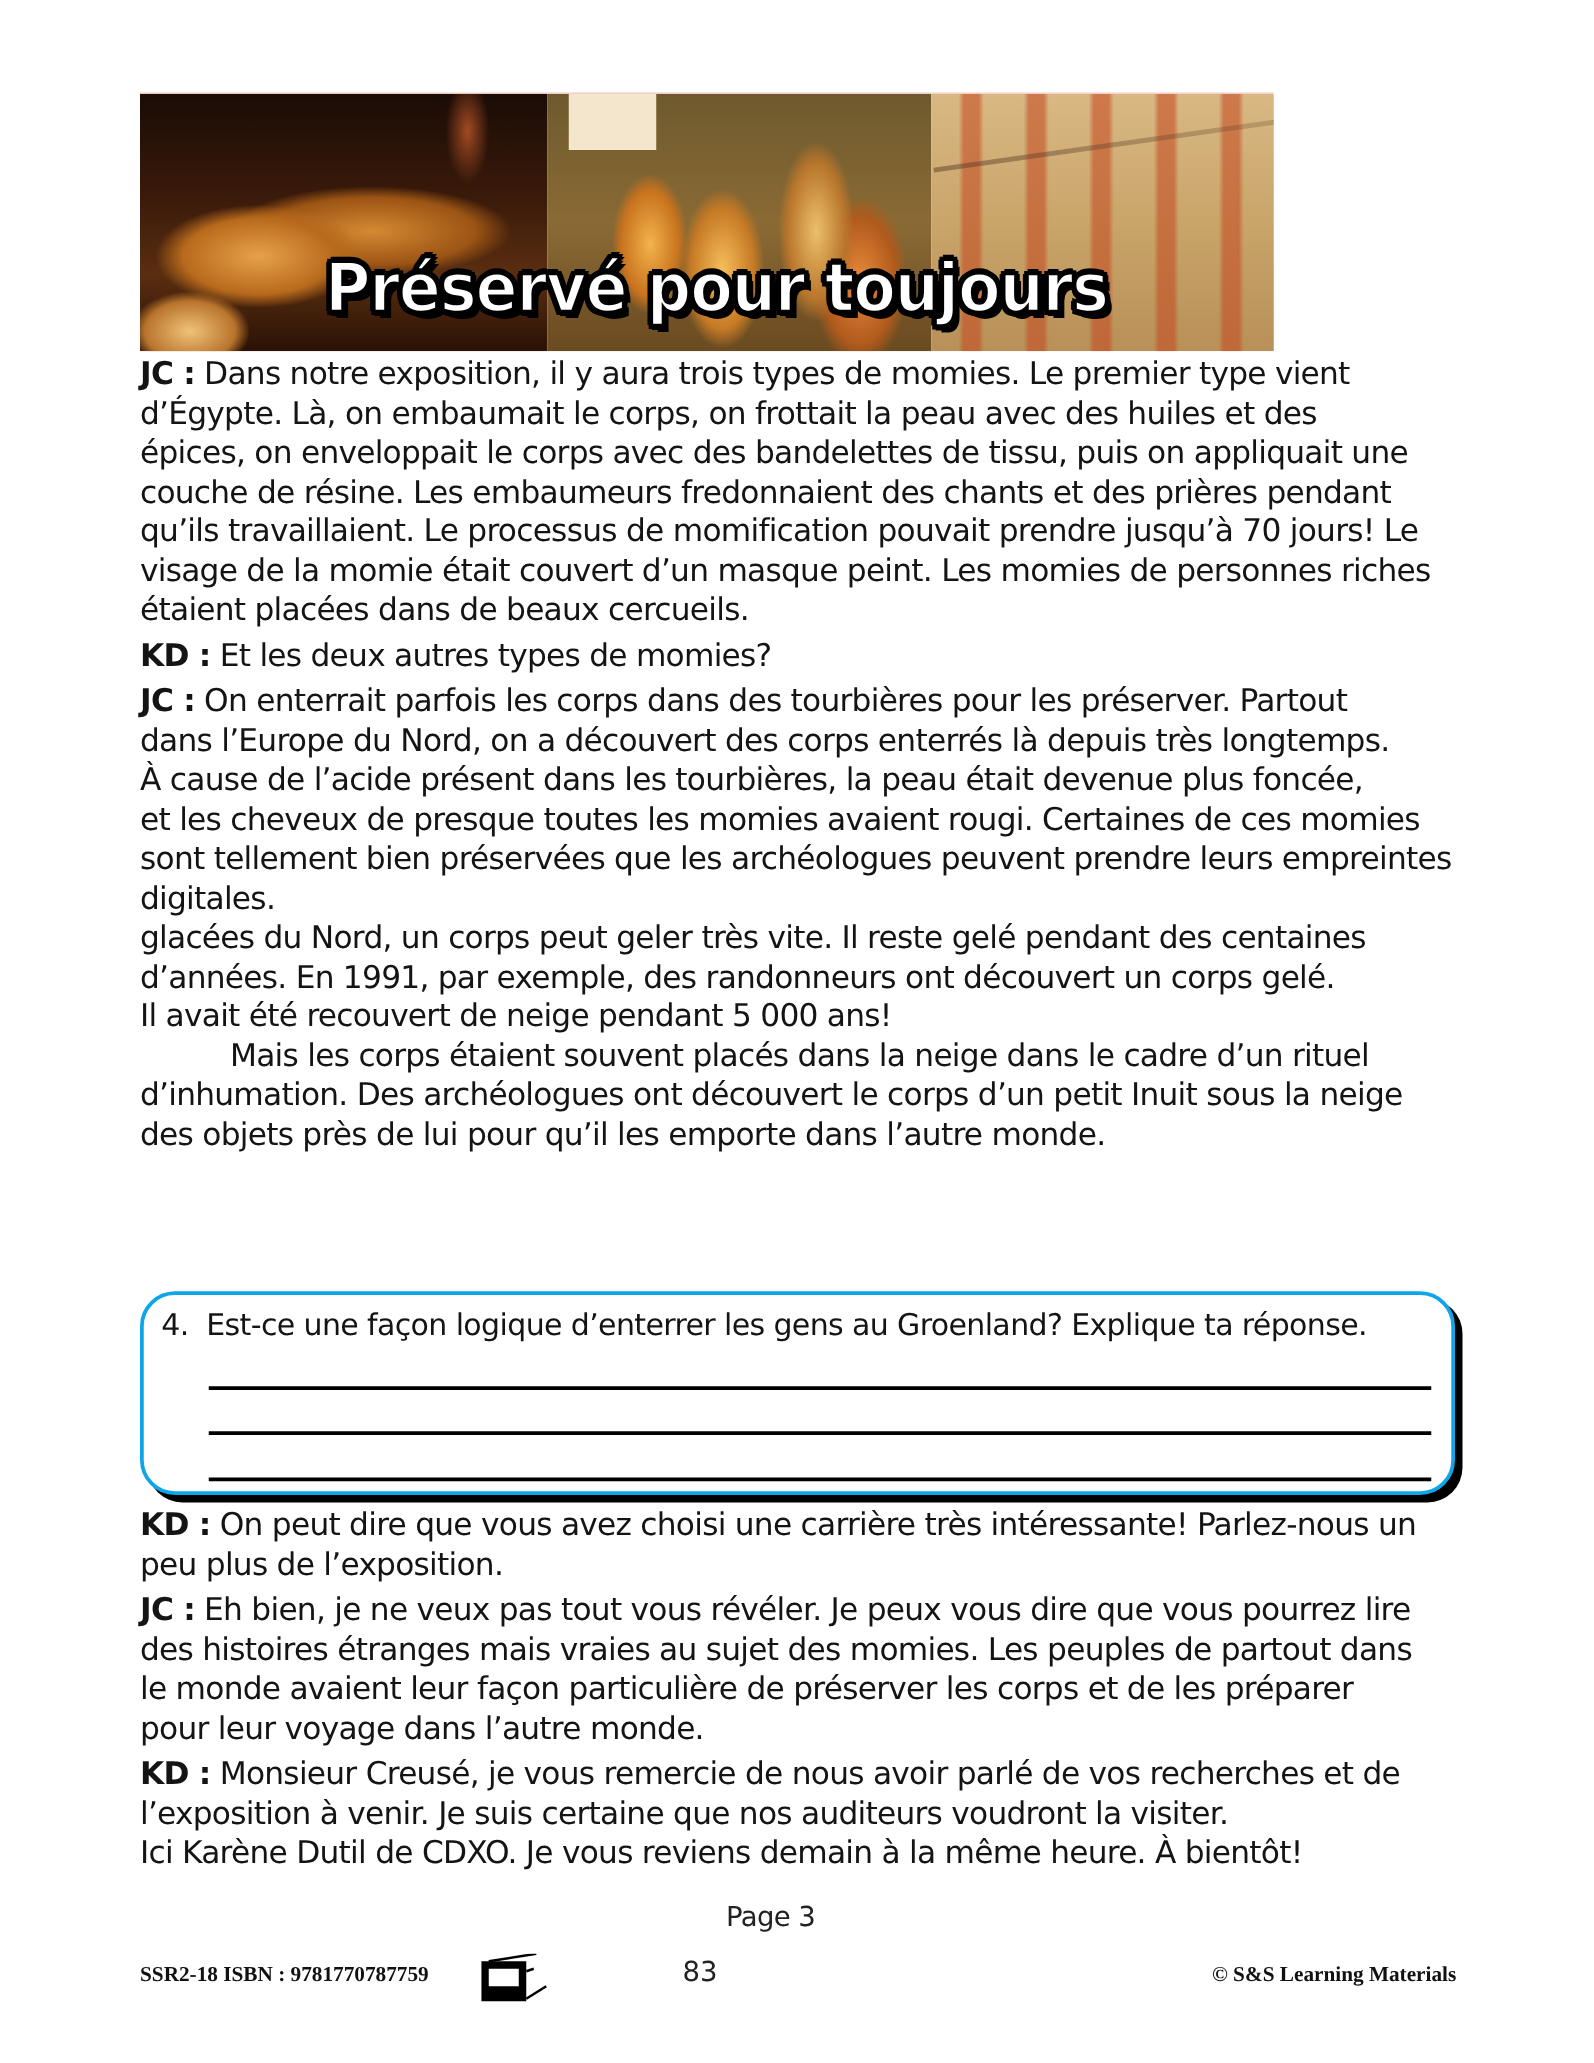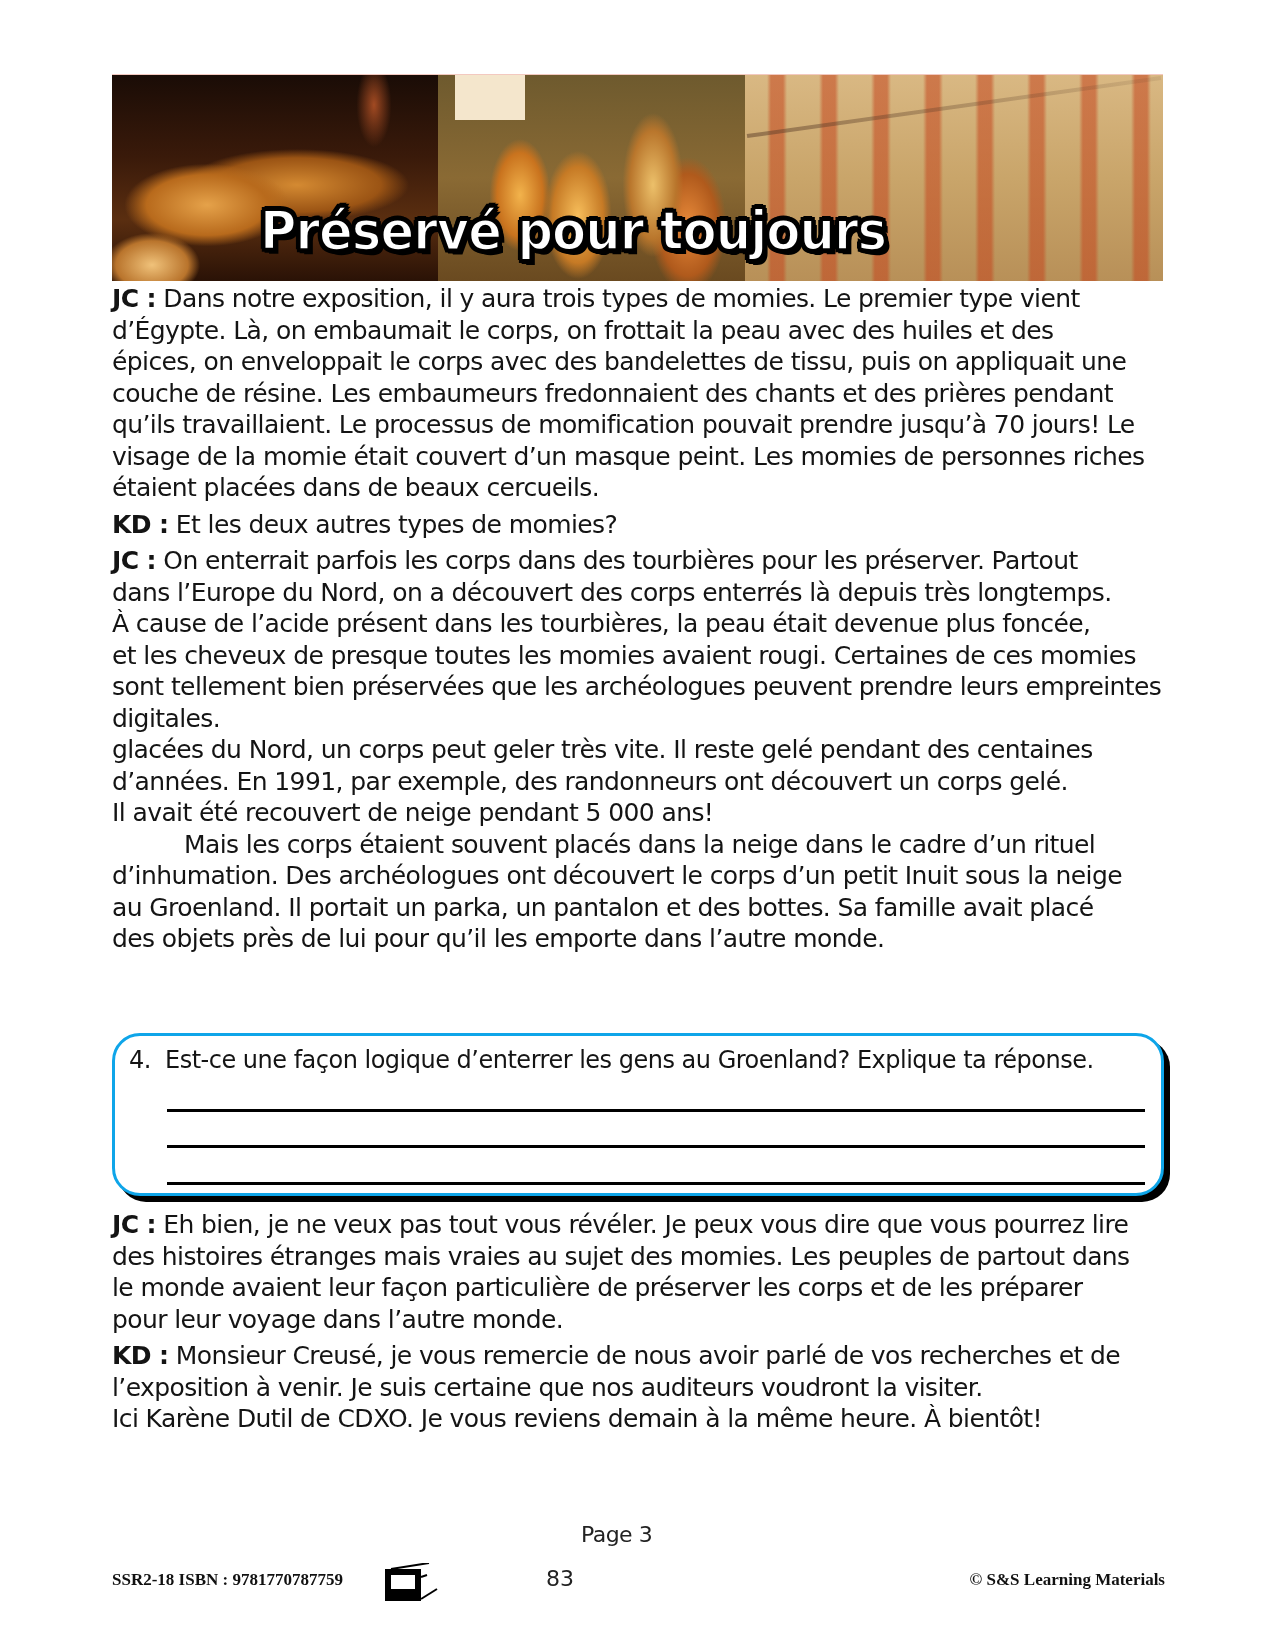--- a/index.html
+++ b/index.html
@@ -1,20 +1,20 @@
 <!DOCTYPE html>
 <html><head>
 <meta charset="utf-8">
 <style>
   html, body { margin: 0; padding: 0; background: #ffffff; }
   body { width: 1275px; height: 1650px; position: relative; overflow: hidden;
          font-family: "DejaVu Sans", sans-serif; color: #111; }
 
   
-  .banner { position: absolute; left: 112px; top: 74px; width: 1051px; height: 206px;
+  .banner { position: absolute; left: 112px; top: 74px; width: 907px; height: 206px;
             overflow: hidden; border-top: 1px solid #f3c9c0; }
   .panel { position: absolute; top: 0; height: 100%; }
   .p1 { left: 0; width: 326px;
         background:
           radial-gradient(ellipse 110px 55px at 95px 130px, #e5a24a 0%, #b86a1c 55%, rgba(0,0,0,0) 75%),
           radial-gradient(ellipse 140px 45px at 185px 110px, #d48a32 0%, #9b5414 60%, rgba(0,0,0,0) 80%),
           radial-gradient(ellipse 60px 40px at 40px 190px, #f0c27a 0%, #b9742c 60%, rgba(0,0,0,0) 80%),
           linear-gradient(180deg, #1a0c06 0%, #3a1a0a 40%, #5a2e10 70%, #2a1206 100%); }
   .p1:after { content:""; position:absolute; left:232px; top:0; width:60px; height:90px;
               background: radial-gradient(ellipse 25px 60px at 30px 30px, #a24a22 0%, rgba(0,0,0,0) 70%); }
@@ -94,35 +94,38 @@
     <span class="line">dans l’Europe du Nord, on a découvert des corps enterrés là depuis très longtemps.</span>
     <span class="line">À cause de l’acide présent dans les tourbières, la peau était devenue plus foncée,</span>
     <span class="line">et les cheveux de presque toutes les momies avaient rougi. Certaines de ces momies</span>
     <span class="line">sont tellement bien préservées que les archéologues peuvent prendre leurs empreintes</span>
     <span class="line">digitales.</span>
     <span class="line">glacées du Nord, un corps peut geler très vite. Il reste gelé pendant des centaines</span>
     <span class="line">d’années. En 1991, par exemple, des randonneurs ont découvert un corps gelé.</span>
     <span class="line">Il avait été recouvert de neige pendant 5 000 ans!</span>
     <span class="line" style="padding-left:72px;">Mais les corps étaient souvent placés dans la neige dans le cadre d’un rituel</span>
     <span class="line">d’inhumation. Des archéologues ont découvert le corps d’un petit Inuit sous la neige</span>
-    <span class="line">au Groenland. Il portait un parka, un pantalon et des bottes. Sa famille avait placé</span>
     <span class="line">des objets près de lui pour qu’il les emporte dans l’autre monde.</span>
   </p>
 </div>
 
 <div class="answer-box">
   <div class="question">
     <span class="num">4.</span><span>Est-ce une façon logique d’enterrer les gens au Groenland? Explique ta réponse.</span>
   </div>
   <div class="answer-line" style="top:73px;"></div>
   <div class="answer-line" style="top:109px;"></div>
   <div class="answer-line" style="top:146px;"></div>
 </div>
 
 <div class="text" style="top:1204px;">
+  <p>
+    <span class="line"><span class="spk">KD :</span><span> On peut dire que vous avez choisi une carrière très intéressante! Parlez-nous un</span></span>
+    <span class="line">peu plus de l’exposition.</span>
+  </p>
   <p style="margin-top:5px;">
     <span class="line"><span class="spk">JC :</span><span> Eh bien, je ne veux pas tout vous révéler. Je peux vous dire que vous pourrez lire</span></span>
     <span class="line">des histoires étranges mais vraies au sujet des momies. Les peuples de partout dans</span>
     <span class="line">le monde avaient leur façon particulière de préserver les corps et de les préparer</span>
     <span class="line">pour leur voyage dans l’autre monde.</span>
   </p>
   <p style="margin-top:5px;">
     <span class="line"><span class="spk">KD :</span><span> Monsieur Creusé, je vous remercie de nous avoir parlé de vos recherches et de</span></span>
     <span class="line">l’exposition à venir. Je suis certaine que nos auditeurs voudront la visiter.</span>
     <span class="line">Ici Karène Dutil de CDXO. Je vous reviens demain à la même heure. À bientôt!</span>

